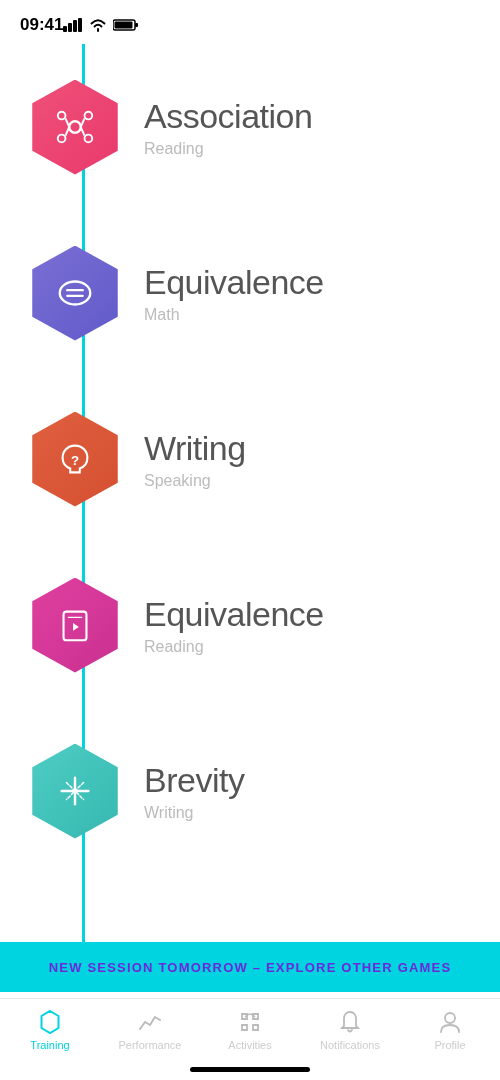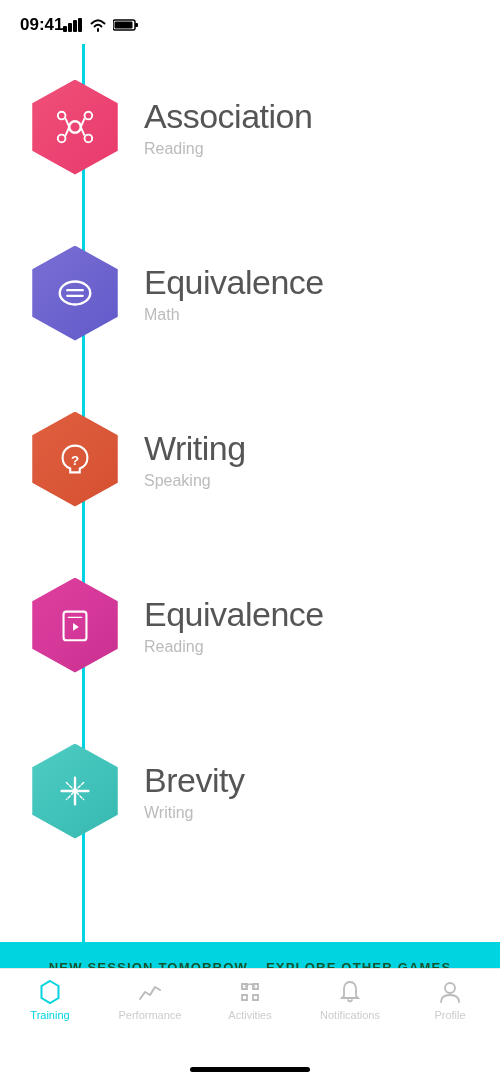--- a/index.html
+++ b/index.html
@@ -103,21 +103,21 @@
       color: #bbb;
       font-weight: 400;
       margin-top: 4px;
     }
 
     
     .tab-bar {
       position: absolute;
       bottom: 0;
       width: 100%;
-      height: 112px;
+      height: 82px;
       background: #fff;
       border-top: 1px solid #e8e8e8;
       display: flex;
       align-items: flex-start;
       padding-top: 10px;
       margin-top: 14px;
     }
     .tab-item {
       flex: 1;
       display: flex;
@@ -262,21 +262,21 @@
       </div>
       <div class="item-text">
         <div class="item-title">Brevity</div>
         <div class="item-subtitle">Writing</div>
       </div>
     </div>
     </div>
 </div>
 
 <div style="position:absolute; bottom:88px; width:100%; background:#00d4e0; height:50px; display:flex; align-items:center; justify-content:center;">
-  <span style="color:#14532d; font-size:13px; font-weight:700; letter-spacing:1.2px;">NEW SESSION TOMORROW  –  EXPLORE OTHER GAMES</span>
+  <span style="color:#6d28d9; font-size:13px; font-weight:700; letter-spacing:1.2px;">NEW SESSION TOMORROW  –  EXPLORE OTHER GAMES</span>
 </div>
 
 <div class="tab-bar">
 
   <div class="tab-item">
     <svg width="26" height="26" viewBox="0 0 26 26" fill="none">
       <path d="M13 2 L21.5 7 L21.5 19 L13 24 L4.5 19 L4.5 7 Z" stroke="#00d4e0" stroke-width="2" fill="none"></path>
     </svg>
     <span class="tab-label active">Training</span>
   </div>

